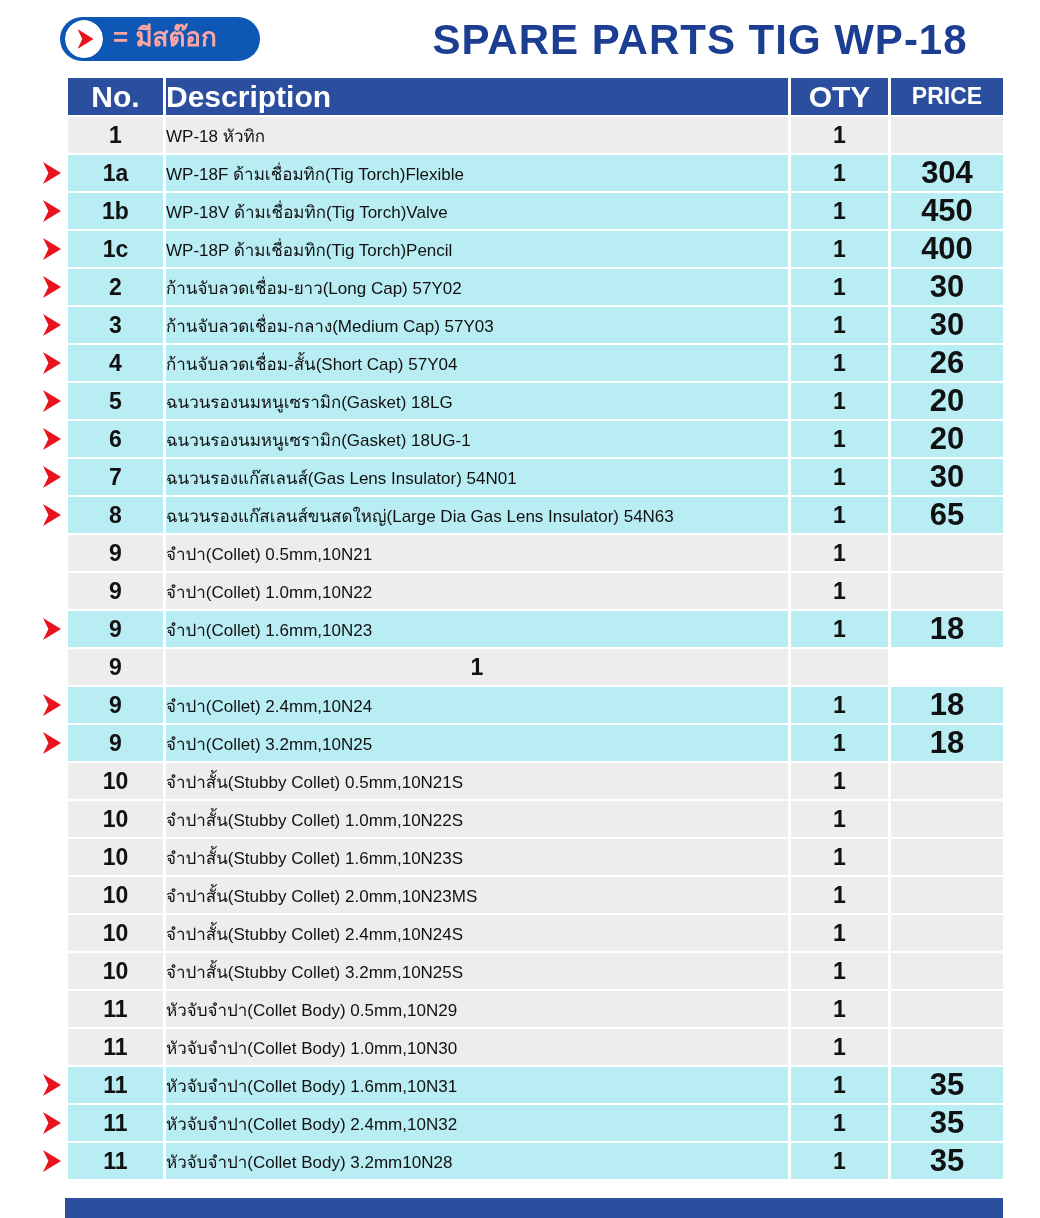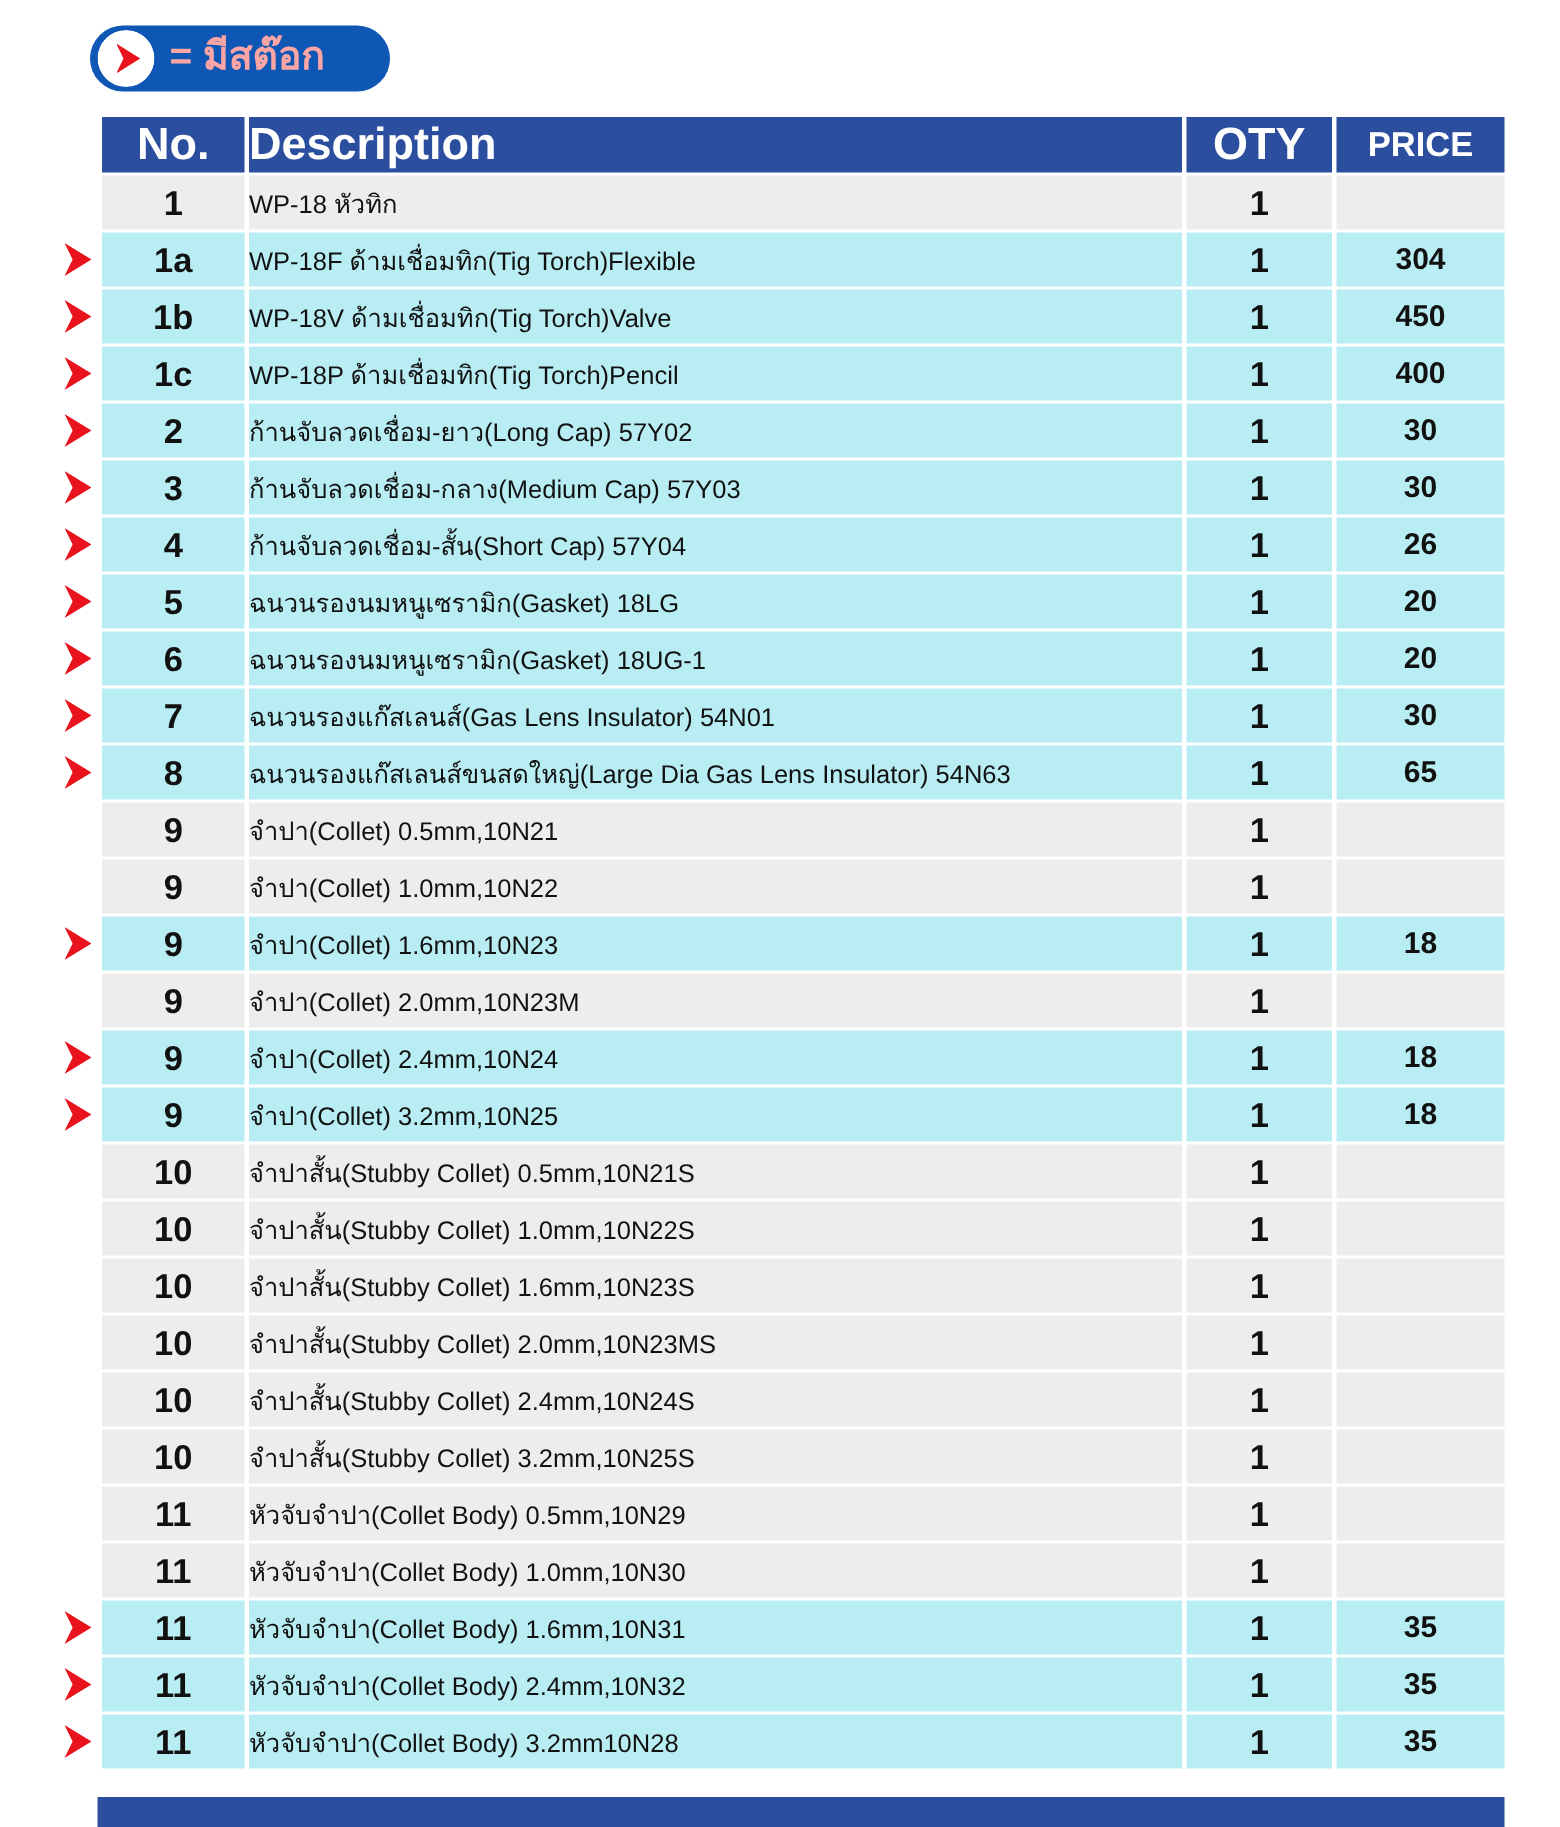--- a/index.html
+++ b/index.html
@@ -64,21 +64,21 @@
     background:var(--header-blue,#2b4f9e);
     color:#ffffff;font-weight:bold;font-size:30px;
   }
   .cell.no,.cell.qty,.cell.price{justify-content:center;text-align:center;}
   .cell.desc{justify-content:flex-start;box-sizing:border-box;}
   .header-row .cell.price{font-size:23px;letter-spacing:0px;}
 
   .body-row .cell{font-size:17px;}
   .body-row .cell.no{font-size:23px;font-weight:bold;}
   .body-row .cell.qty{font-size:23px;font-weight:bold;}
-  .body-row .cell.price{font-size:20px;font-weight:bold;}
+  .body-row .cell.price{font-size:31px;font-weight:bold;}
   .body-row.stock .cell{background:var(--stock-row,#b9edf4);}
   .body-row.plain .cell{background:var(--plain-row,#ededed);}
   .body-row.plain .arrow{visibility:hidden;}
 
   
   .footer-bar{
     position:absolute;left:65px;bottom:0;
     width:938px;height:20px;
     background:var(--header-blue,#2b4f9e);
   }
@@ -88,20 +88,21 @@
 
 <div class="page">
 
   <div class="legend-pill">
     <span class="legend-circle">
       <span class="arrow"></span>
     </span>
     <span class="legend-label">= มีสต๊อก</span>
   </div>
 
+  <h1 class="title">SPARE PARTS TIG WP-18</h1>
 
   <div class="table">
     <div class="row header-row">
       <div class="gutter"></div>
       <div class="cell no">No.</div>
       <div class="cell desc">Description</div>
       <div class="cell qty">OTY</div>
       <div class="cell price">PRICE</div>
     </div>
     <div>
@@ -229,21 +230,20 @@
     <div class="cell no">9</div>
     <div class="cell desc">จำปา(Collet) 1.6mm,10N23</div>
     <div class="cell qty">1</div>
     <div class="cell price">18</div>
   </div>
         <div class="row body-row plain">
     <div class="gutter">
       <span class="arrow"></span>
     </div>
     <div class="cell no">9</div>
-    <div class="cell desc">จำปา(Collet) 2.0mm,10N23M</div>
     <div class="cell qty">1</div>
     <div class="cell price"></div>
   </div>
         <div class="row body-row stock">
     <div class="gutter">
       <span class="arrow"></span>
     </div>
     <div class="cell no">9</div>
     <div class="cell desc">จำปา(Collet) 2.4mm,10N24</div>
     <div class="cell qty">1</div>

